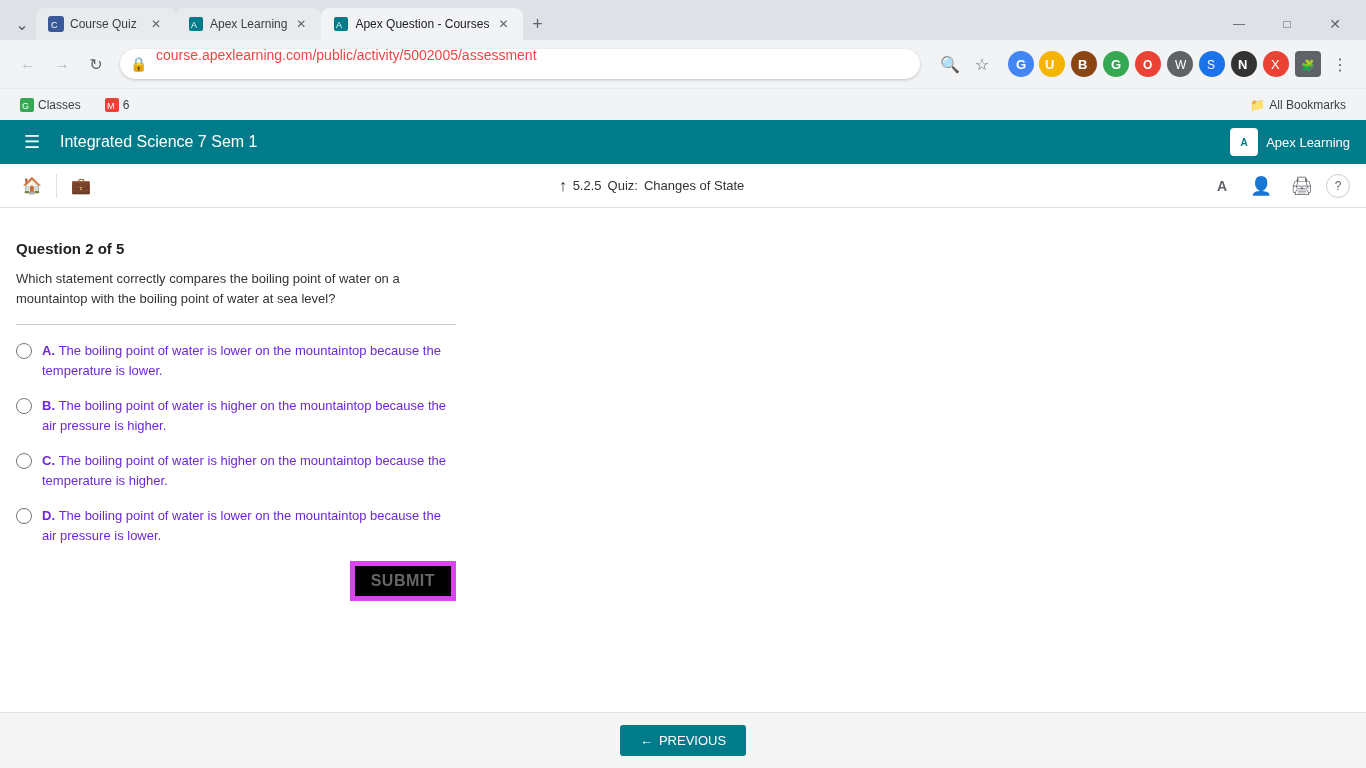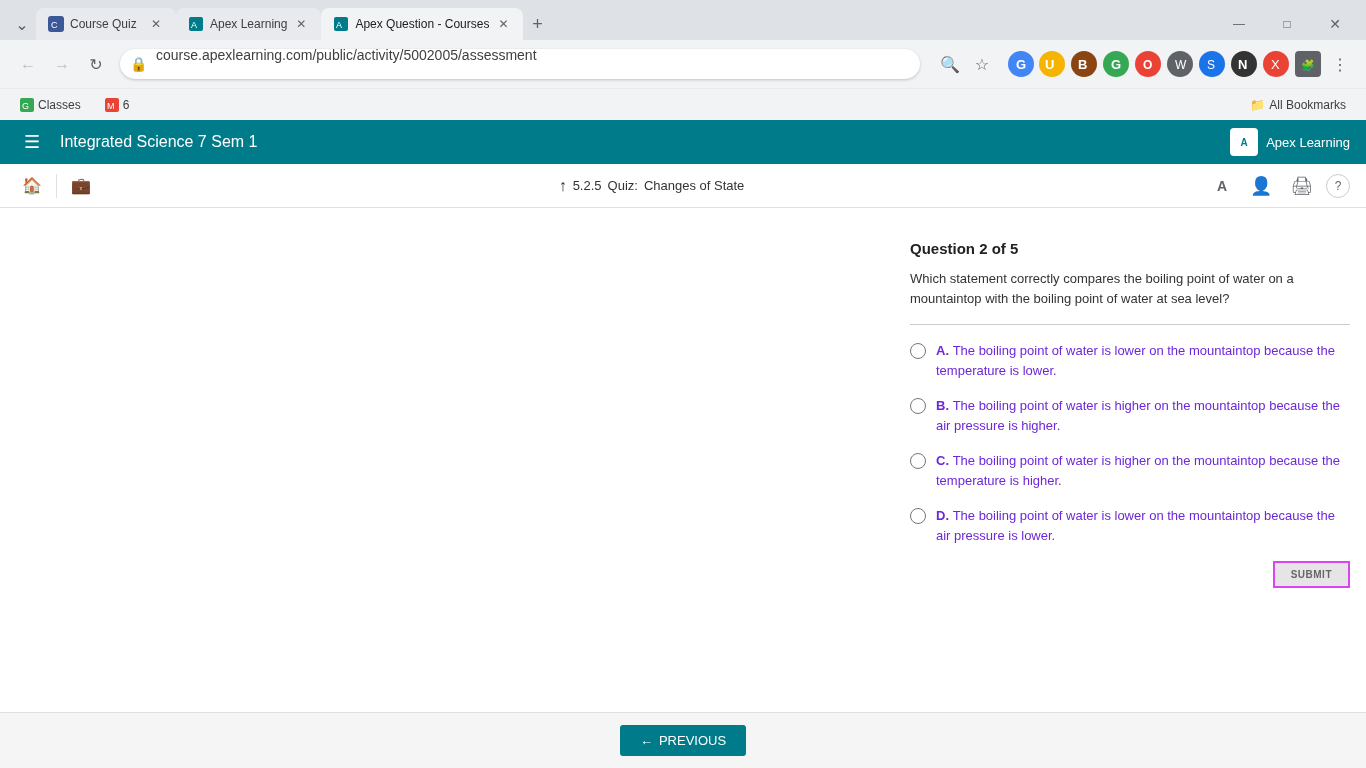--- a/index.html
+++ b/index.html
@@ -96,21 +96,21 @@
       display: flex; align-items: center; justify-content: center;
     }
     .nav-btn.disabled { color: #bdc1c6; cursor: default; }
     .url-bar {
       flex: 1;
       background: white;
       border: none;
       border-radius: 20px;
       padding: 6px 16px 24px 36px;
       font-size: 14px;
-      color: #404040;
+      color: #ef4444;
       height: 22px;
       outline: none;
       box-shadow: 0 1px 3px rgba(0,0,0,0.2);
     }
     .url-container {
       flex: 1;
       position: relative;
       display: flex; align-items: center;
     }
     .url-lock {
@@ -236,21 +236,21 @@
       border-radius: 50%;
       display: flex; align-items: center; justify-content: center;
     }
 
     
     .main-content {
       background: white;
       min-height: calc(768px - 40px - 48px - 32px - 44px - 44px);
       display: flex;
       flex-direction: column;
-      align-items: flex-end;
+      align-items: flex-start;
       padding: 32px 16px 48px;
       position: relative;
     }
     .quiz-container {
       width: 440px;
       max-width: 100%;
     }
     .question-title {
       font-size: 15px;
       font-weight: 600;
@@ -289,25 +289,25 @@
     }
     .answer-letter {
       font-weight: 600;
     }
     .submit-row {
       display: flex;
       justify-content: flex-end;
       margin-top: 8px;
     }
     .submit-btn {
-      background: #e5e5e5;
-      border: 2px solid #d946ef;
+      background: #000000;
+      border: 5px solid #d946ef;
       color: #666;
       padding: 6px 16px;
-      font-size: 10px;
+      font-size: 16px;
       font-weight: 600;
       letter-spacing: 0.5px;
       cursor: pointer;
       text-transform: uppercase;
     }
 
     
     .bottom-bar {
       position: fixed;
       bottom: 0;

